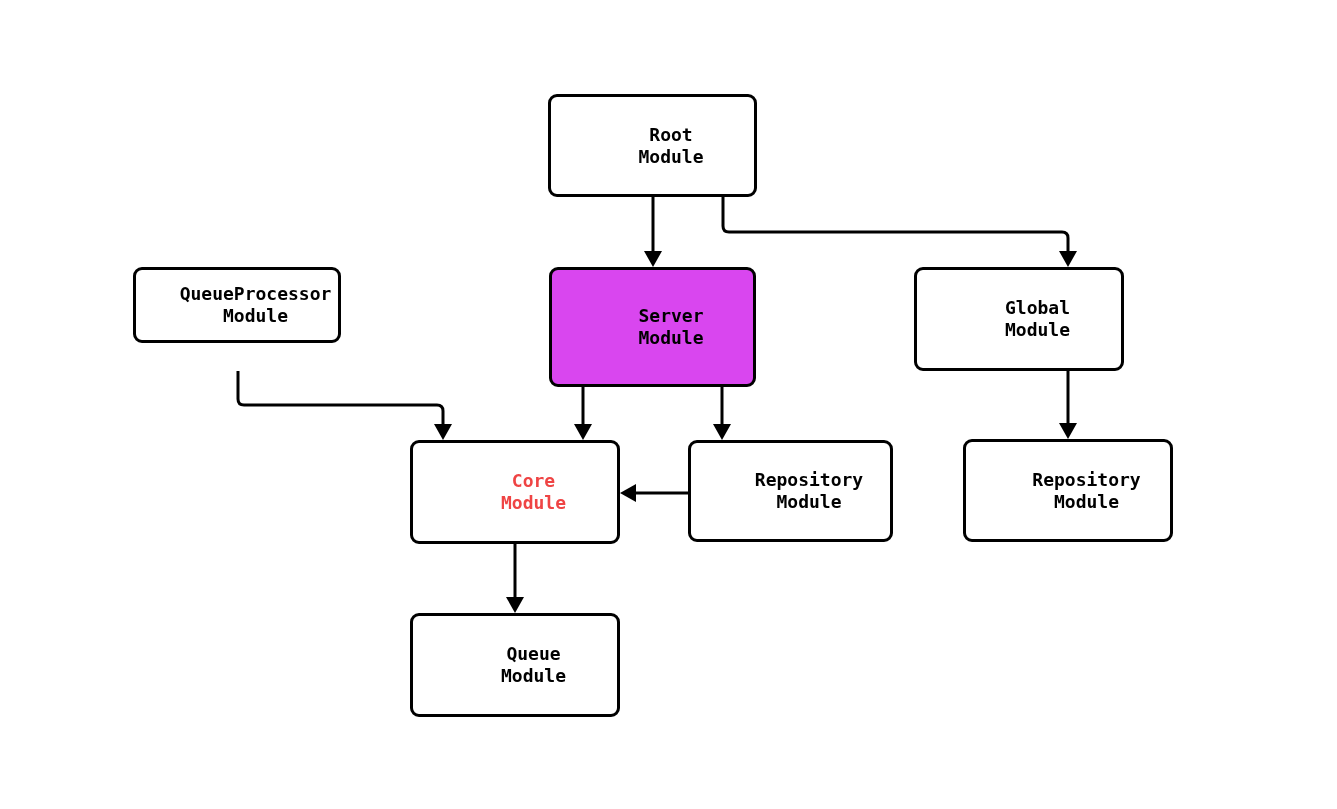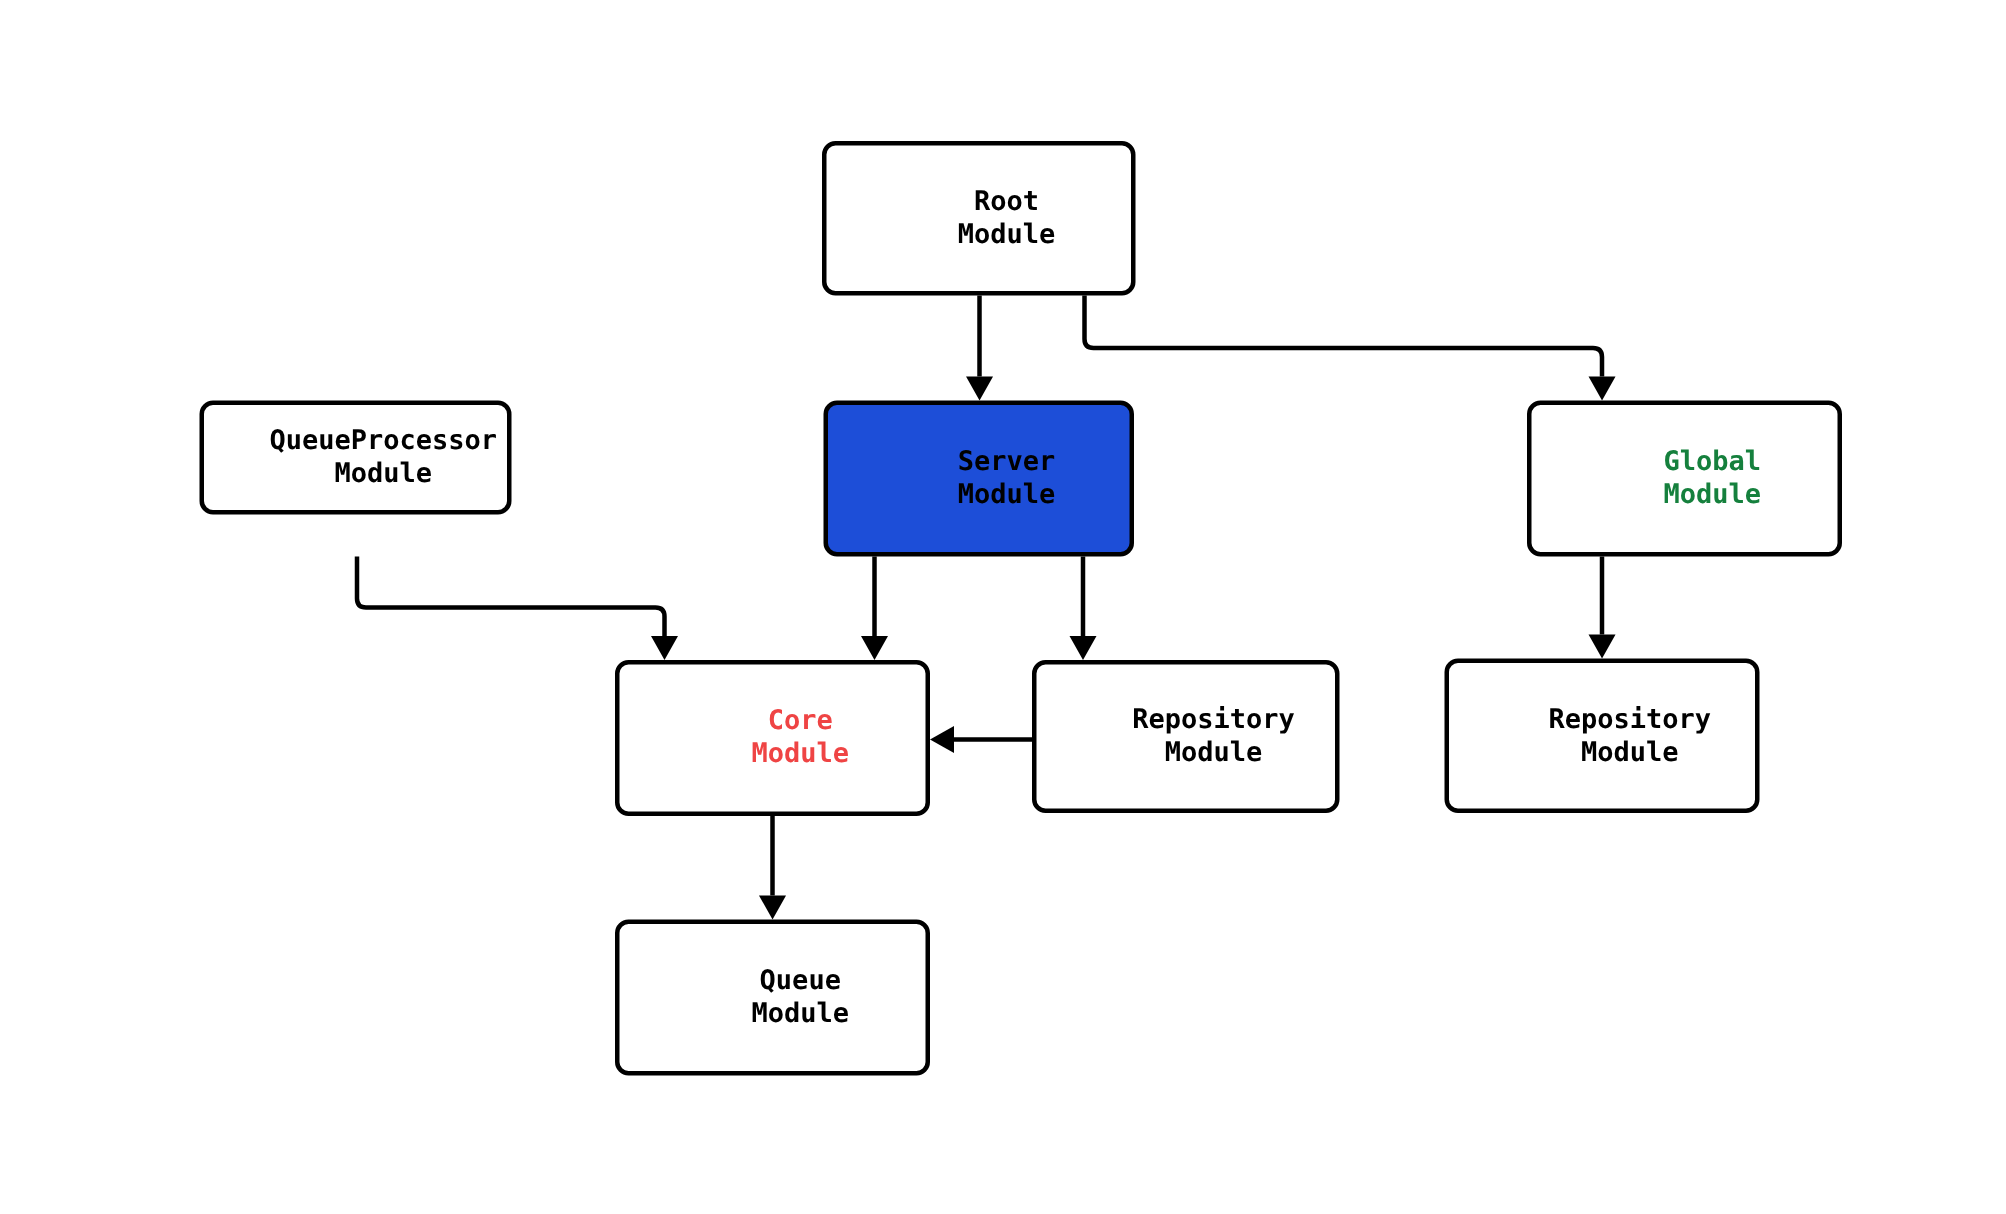--- a/index.html
+++ b/index.html
@@ -66,25 +66,25 @@
     </svg>
 
 <div class="node" style="left: 548px; top: 94px; width: 209px; height: 103px; border-width: 3px; border-color: rgb(0, 0, 0); background: rgb(255, 255, 255); color: rgb(0, 0, 0);">
       <div>Root</div>
       <div>Module</div>
     </div>
     <div class="node" style="left: 133px; top: 267px; width: 208px; height: 76px; border-width: 3px; border-color: rgb(0, 0, 0); background: rgb(255, 255, 255); color: rgb(0, 0, 0);">
       <div>QueueProcessor</div>
       <div>Module</div>
     </div>
-    <div class="node" style="left: 549px; top: 267px; width: 207px; height: 104px; border-width: 3px; border-color: rgb(0, 0, 0); background: #1d4ed8; color: rgb(0, 0, 0);">
+    <div class="node" style="left: 549px; top: 267px; width: 207px; height: 120px; border-width: 3px; border-color: rgb(0, 0, 0); background: #d946ef; color: rgb(0, 0, 0);">
       <div>Server</div>
       <div>Module</div>
     </div>
-    <div class="node" style="left: 1018px; top: 267px; width: 210px; height: 104px; border-width: 3px; border-color: rgb(0, 0, 0); background: rgb(255, 255, 255); color: #15803d;">
+    <div class="node" style="left: 914px; top: 267px; width: 210px; height: 104px; border-width: 3px; border-color: rgb(0, 0, 0); background: rgb(255, 255, 255); color: #000000;">
       <div>Global</div>
       <div>Module</div>
     </div>
     <div class="node" style="left: 410px; top: 440px; width: 210px; height: 104px; border-width: 3px; border-color: rgb(0, 0, 0); background: rgb(255, 255, 255); color: #ef4444;">
       <div>Core</div>
       <div>Module</div>
     </div>
     <div class="node" style="left: 688px; top: 440px; width: 205px; height: 102px; border-width: 3px; border-color: rgb(0, 0, 0); background: rgb(255, 255, 255); color: rgb(0, 0, 0);">
       <div>Repository</div>
       <div>Module</div>

